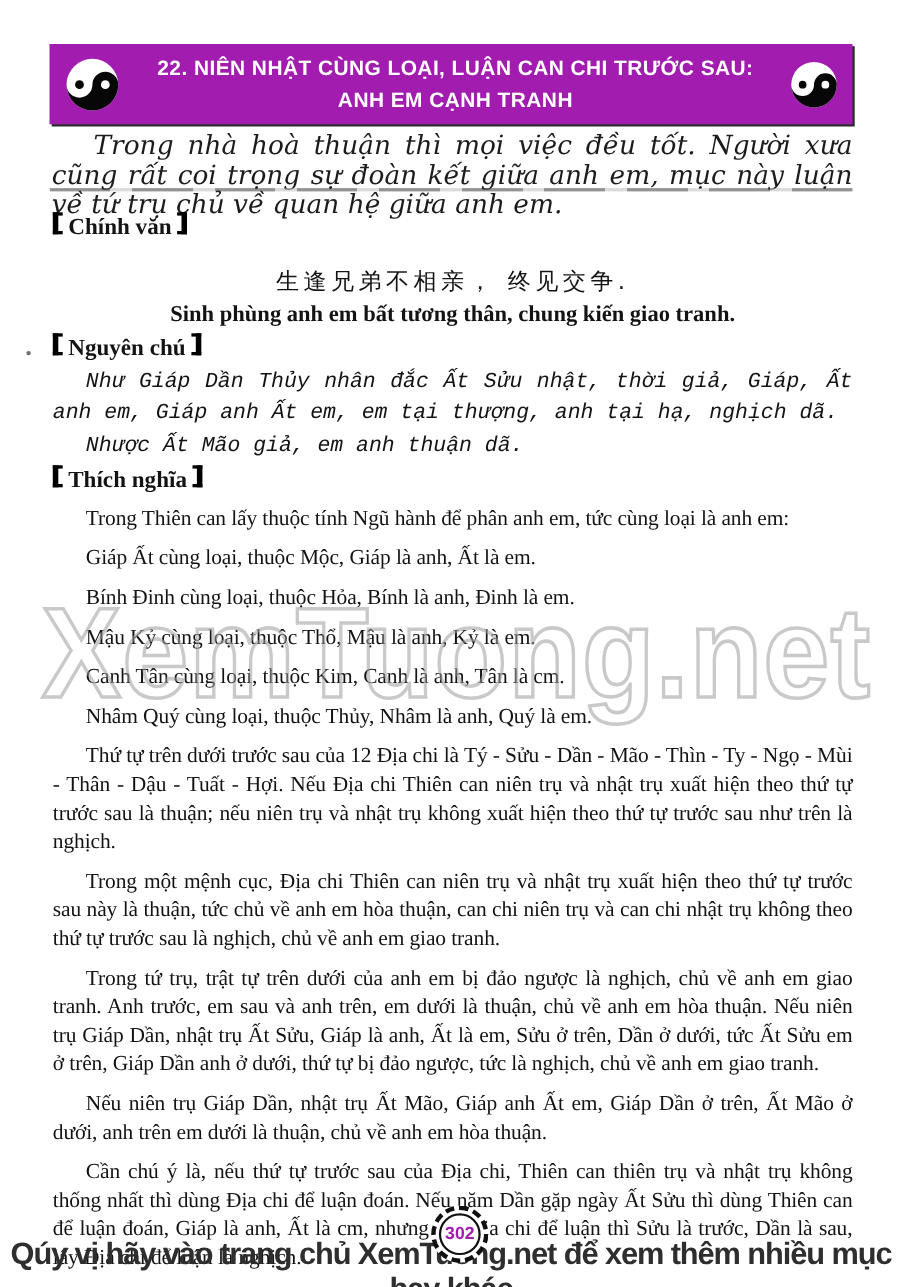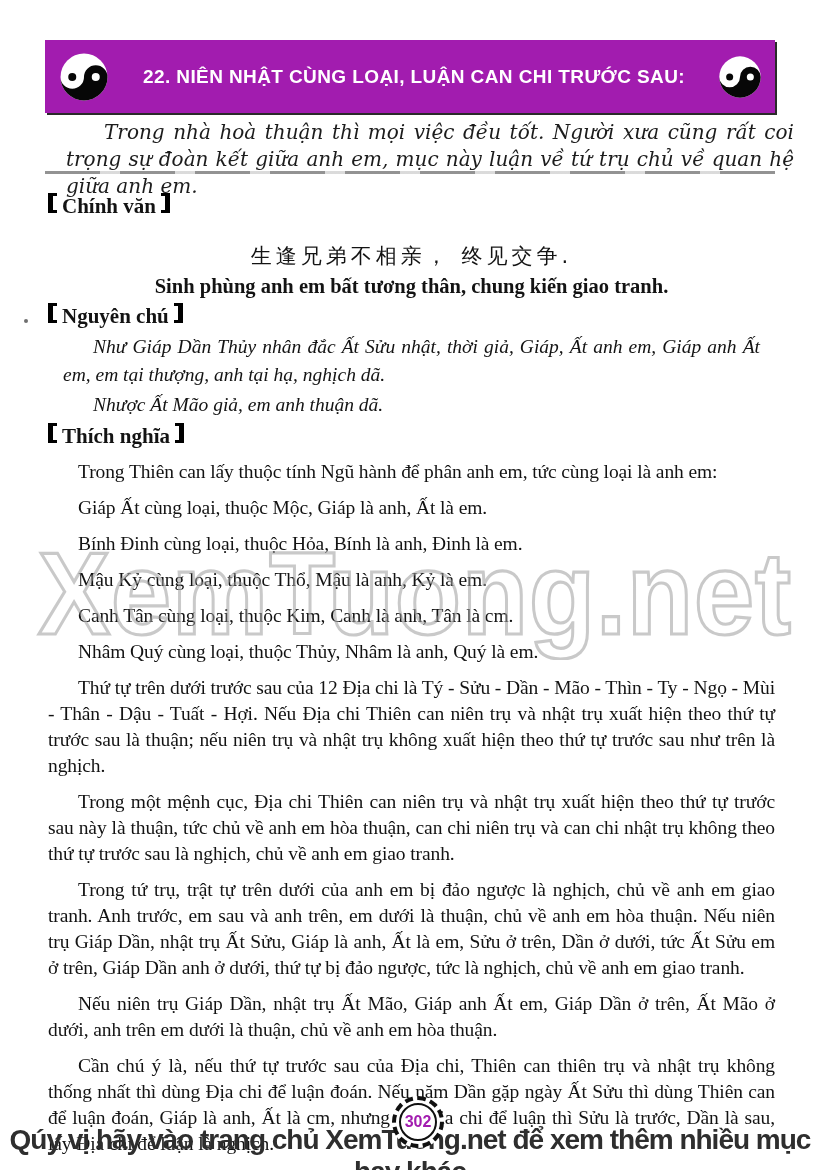--- a/index.html
+++ b/index.html
@@ -12,39 +12,39 @@
             background:#a21caf; color:#fff; display:flex; align-items:center;
             padding:0 12px; box-shadow:2px 2px 0 #2a2a2a; }
   .banner .titles { flex:1; text-align:center; font-family:"Liberation Sans",sans-serif;
             font-weight:bold; font-size:19px; line-height:29px; letter-spacing:.4px; }
   .yy { flex:0 0 auto; }
   .yy svg { display:block; }
 
   
   .intro { position:absolute; left:47px; top:119px; width:728px;
            font-family:"DejaVu Serif","Liberation Serif",serif; font-style:italic;
-           font-size:20px; line-height:27px; text-align:justify; text-indent:38px; color:#1c1c1c;margin-left:19px; }
+           font-size:24px; line-height:27px; text-align:justify; text-indent:38px; color:#1c1c1c; }
   .rule { position:absolute; left:45px; top:171px; width:730px; height:3px; opacity:.55;
           background:repeating-linear-gradient(90deg,#3a3a3a 0 55px,#bdbdbd 55px 75px); }
   .dot-artifact { position:absolute; left:24px; top:319px; width:4px; height:4px;
           border-radius:50%; background:#6f6f6f; }
 
   
   .main { position:absolute; left:48px; top:189px; width:727px; font-size:19.5px;
           line-height:26px; }
   .sec-head { font-weight:bold; font-size:21px; line-height:26px; margin:4px 0 4px 0;
           display:flex; align-items:flex-start; }
   .bk { display:inline-block; width:9px; height:20px; }
   .bk-l { border-left:5px solid #000; border-top:3px solid #000; border-bottom:3px solid #000; margin-right:5px; }
   .bk-r { border-right:5px solid #000; border-top:3px solid #000; border-bottom:3px solid #000; margin-left:5px; }
   .cn { text-align:center; font-size:21px; letter-spacing:4px; margin:24px 0 2px 0;
         font-family:"DejaVu Sans","Liberation Sans",sans-serif; }
   .translit { text-align:center; font-weight:bold; font-size:20.5px; margin:4px 0 4px 0; }
-  .italic-wrap p { font-family:Liberation Serif, serif; font-style:italic;
-        font-size:19.5px; line-height:28px; text-indent:30px; text-align:justify; margin:2px 15px; }
+  .italic-wrap p { font-family:Liberation Mono, monospace; font-style:italic;
+        font-size:19.5px; line-height:28px; text-indent:30px; text-align:justify; margin:2px 0; }
   .body-wrap p { line-height:26px; text-indent:30px; text-align:justify; margin:10px 0;
         letter-spacing:-0.1px; }
 
   
   .watermark { position:absolute; left:38px; top:526px; width:744px; text-align:center;
         font-family:"Liberation Sans","DejaVu Sans",sans-serif; font-weight:bold;
         font-size:108px; letter-spacing:1px; color:transparent;
         -webkit-text-stroke:3px #9e9e9e; opacity:.55; pointer-events:none; z-index:5;
         transform:scaleY(1.08); transform-origin:top; white-space:nowrap; }
 
@@ -68,20 +68,21 @@
     <span class="yy">
       <svg width="54" height="50" viewBox="0 0 100 100">
         <circle cx="50" cy="50" r="47" fill="#ffffff"></circle>
         <path d="M3,50 A47,47 0 0 0 97,50 A23.5,23.5 0 0 0 50,50 A23.5,23.5 0 0 1 3,50 Z" fill="#070707"></path>
         <circle cx="26.5" cy="50" r="8" fill="#070707"></circle>
         <circle cx="73.5" cy="50" r="8" fill="#ffffff"></circle>
       </svg>
     </span>
     <div class="titles">
       <div>22. NIÊN NHẬT CÙNG LOẠI, LUẬN CAN CHI TRƯỚC SAU:</div>
+      <div>ANH EM CẠNH TRANH</div>
     </div>
     <span class="yy">
       <svg width="46" height="44" viewBox="0 0 100 100">
         <circle cx="50" cy="50" r="47" fill="#ffffff"></circle>
         <path d="M3,50 A47,47 0 0 0 97,50 A23.5,23.5 0 0 0 50,50 A23.5,23.5 0 0 1 3,50 Z" fill="#070707"></path>
         <circle cx="26.5" cy="50" r="8" fill="#070707"></circle>
         <circle cx="73.5" cy="50" r="8" fill="#ffffff"></circle>
       </svg>
     </span>
   </div>

